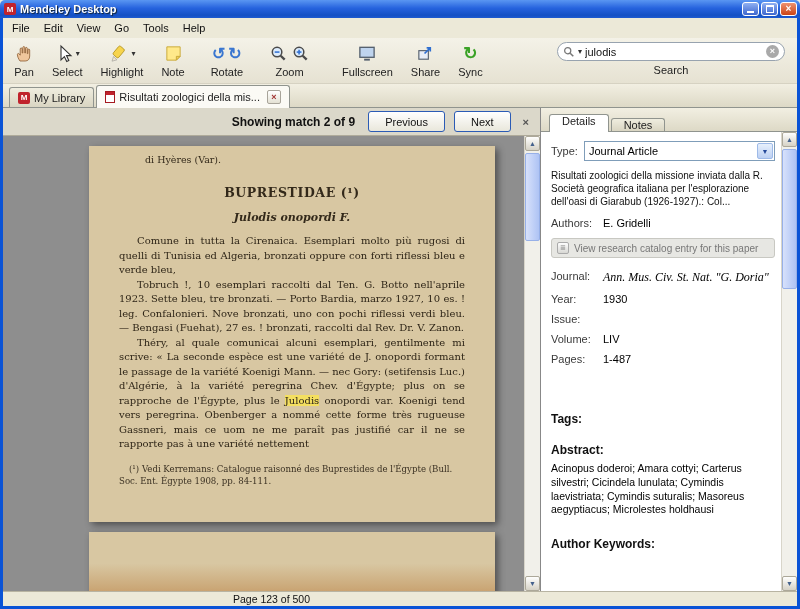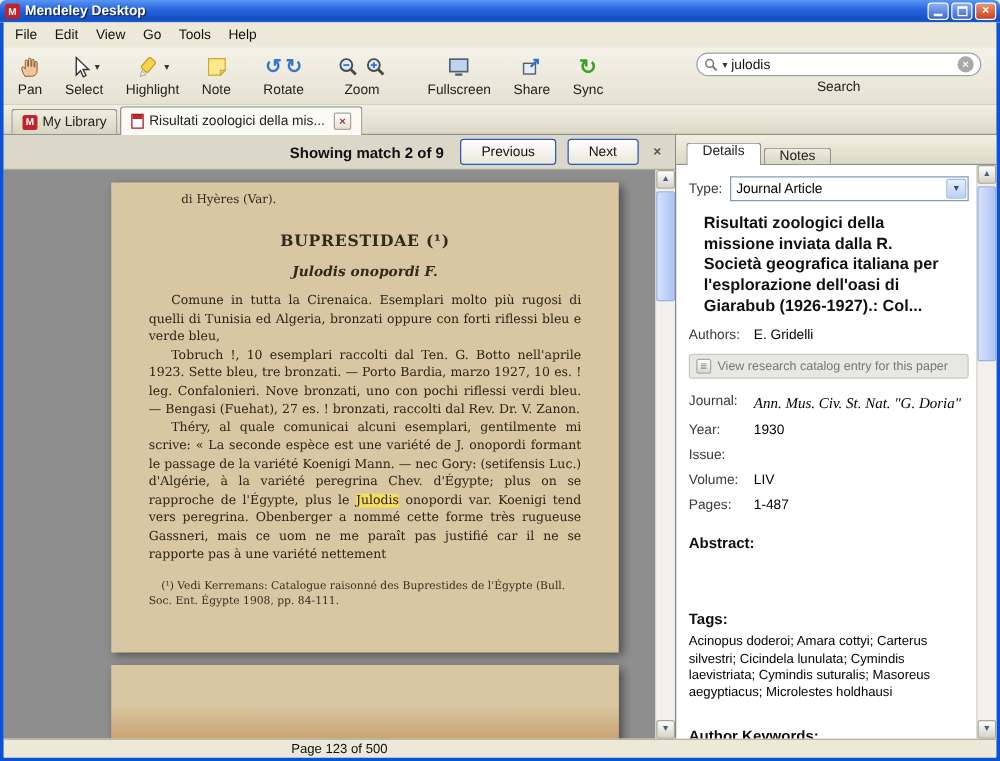--- a/index.html
+++ b/index.html
@@ -93,21 +93,21 @@
   .dtab { padding:0 12px; border:1px solid #90948E; border-bottom:none; border-radius:3px 3px 0 0;
     background:linear-gradient(#EFEDDF,#D9D5C2); margin-right:2px; font-size:11px; color:#222; }
   .dtab.active { background:#FFF; padding-bottom:5px; margin-bottom:-1px; }
   .dbody-wrap { flex:1; display:flex; min-height:0; }
   .dbody { flex:1; padding:9px 6px 8px 10px; overflow:hidden; min-width:0; }
   .trow { display:flex; align-items:center; gap:6px; }
   .dlabel { color:#3A3A3A; }
   .combo { flex:1; height:20px; border:1px solid #7F9DB9; background:#fff; display:flex; align-items:center; padding-left:4px; position:relative; font-size:11px; }
   .combo-arrow { position:absolute; right:1px; top:1px; bottom:1px; width:16px; background:linear-gradient(#E7F0FC,#BCD0F3);
     border:1px solid #9EBAE8; border-radius:2px; display:flex; align-items:center; justify-content:center; color:#24489A; font-size:7px; }
-  .dtitle { font-weight:bold; font-size:13px; line-height:1.28; margin:9px 12px 9px; color:#101010; }
+  .dtitle { font-weight:normal; font-size:10px; line-height:1.28; margin:9px 0 9px; color:#101010; }
   .drow { display:flex; margin-top:8px; }
   .drow .dlabel { width:52px; flex-shrink:0; }
   .dvalue { color:#000; min-width:0; }
   .dvalue.journal { font-family:"Liberation Serif", serif; font-style:italic; font-size:12px; line-height:1.25; }
   .catalog-btn { margin-top:9px; width:100%; display:flex; align-items:center; gap:5px; background:#E7E7E3; border:1px solid #C8C8C2;
     border-radius:3px; padding:3px 5px; color:#777; font-size:10px; font-family:inherit; text-align:center; }
   .cat-icon { width:12px; height:12px; background:linear-gradient(#FDFDFD,#D8D8D4); border:1px solid #AAA; border-radius:2px;
     color:#888; font-size:7px; display:flex; align-items:center; justify-content:center; flex-shrink:0; }
   .dheading { font-weight:bold; font-size:12px; color:#101010; }
   .h-abstract { margin-top:17px; }
@@ -367,22 +367,22 @@
             </div>
             <div class="drow">
               <span class="dlabel">Volume:</span>
               <span class="dvalue">LIV</span>
             </div>
             <div class="drow">
               <span class="dlabel">Pages:</span>
               <span class="dvalue">1-487</span>
             </div>
 
+            <div class="dheading h-tags">Tags:</div>
             <div class="dheading h-abstract">Abstract:</div>
-            <div class="dheading h-tags">Tags:</div>
             <div class="tags-text">Acinopus doderoi; Amara cottyi; Carterus silvestri; Cicindela lunulata; Cymindis laevistriata; Cymindis suturalis; Masoreus aegyptiacus; Microlestes holdhausi</div>
             <div class="dheading h-keywords">Author Keywords:</div>
           </div>
 
           <div class="sb">
             <div class="sb-btn">▲</div>
             <div class="sb-track">
               <div class="sb-thumb dthumb"></div>
             </div>
             <div class="sb-btn">▼</div>

